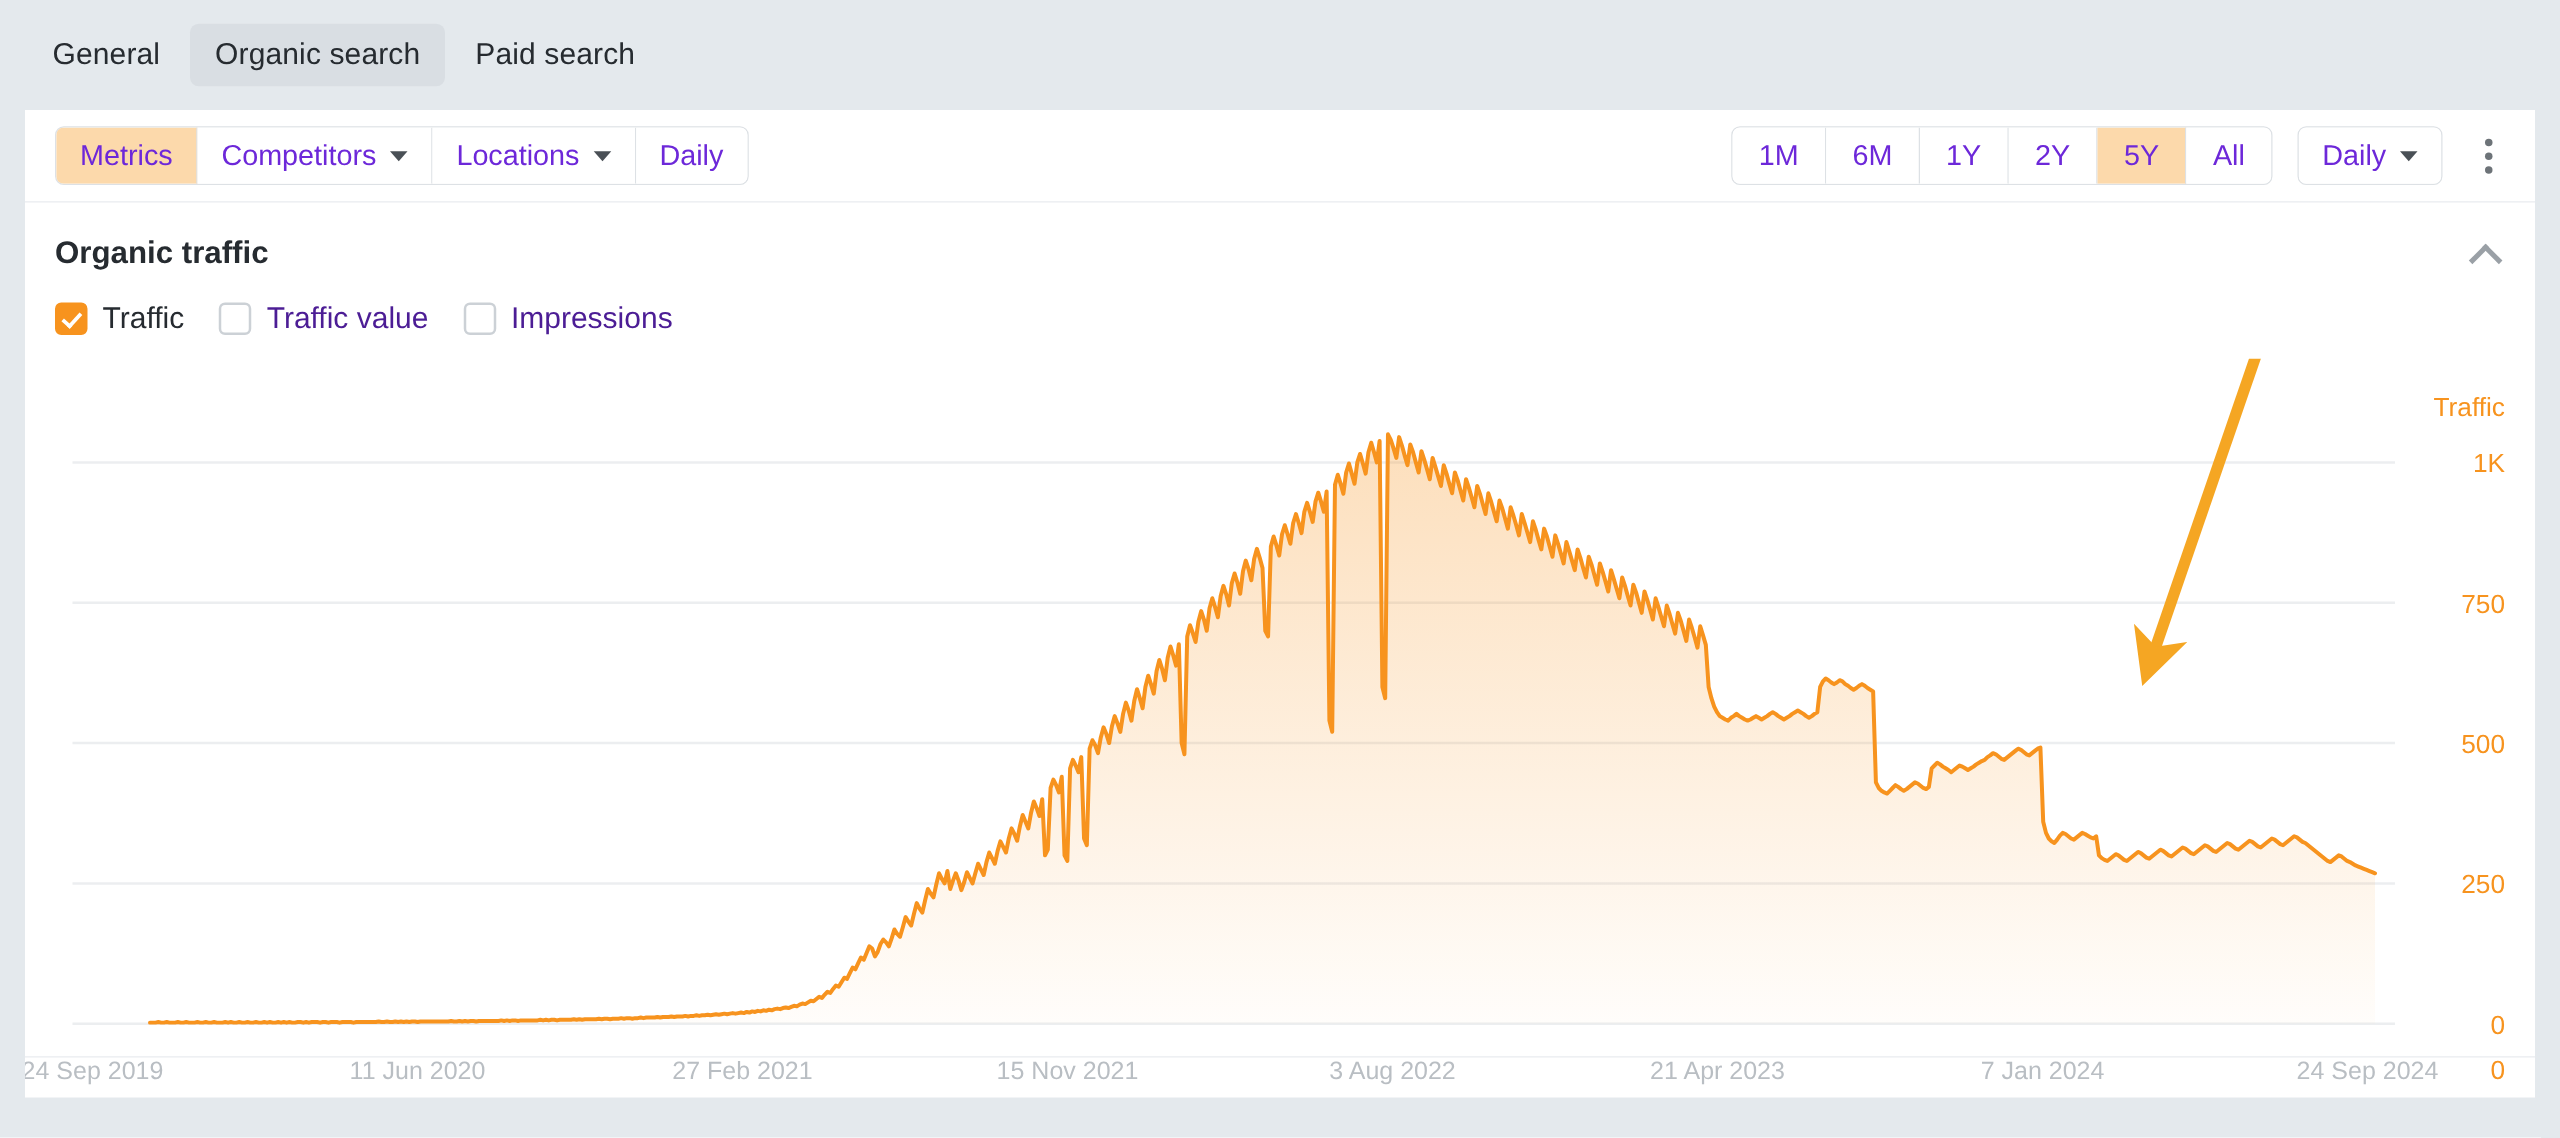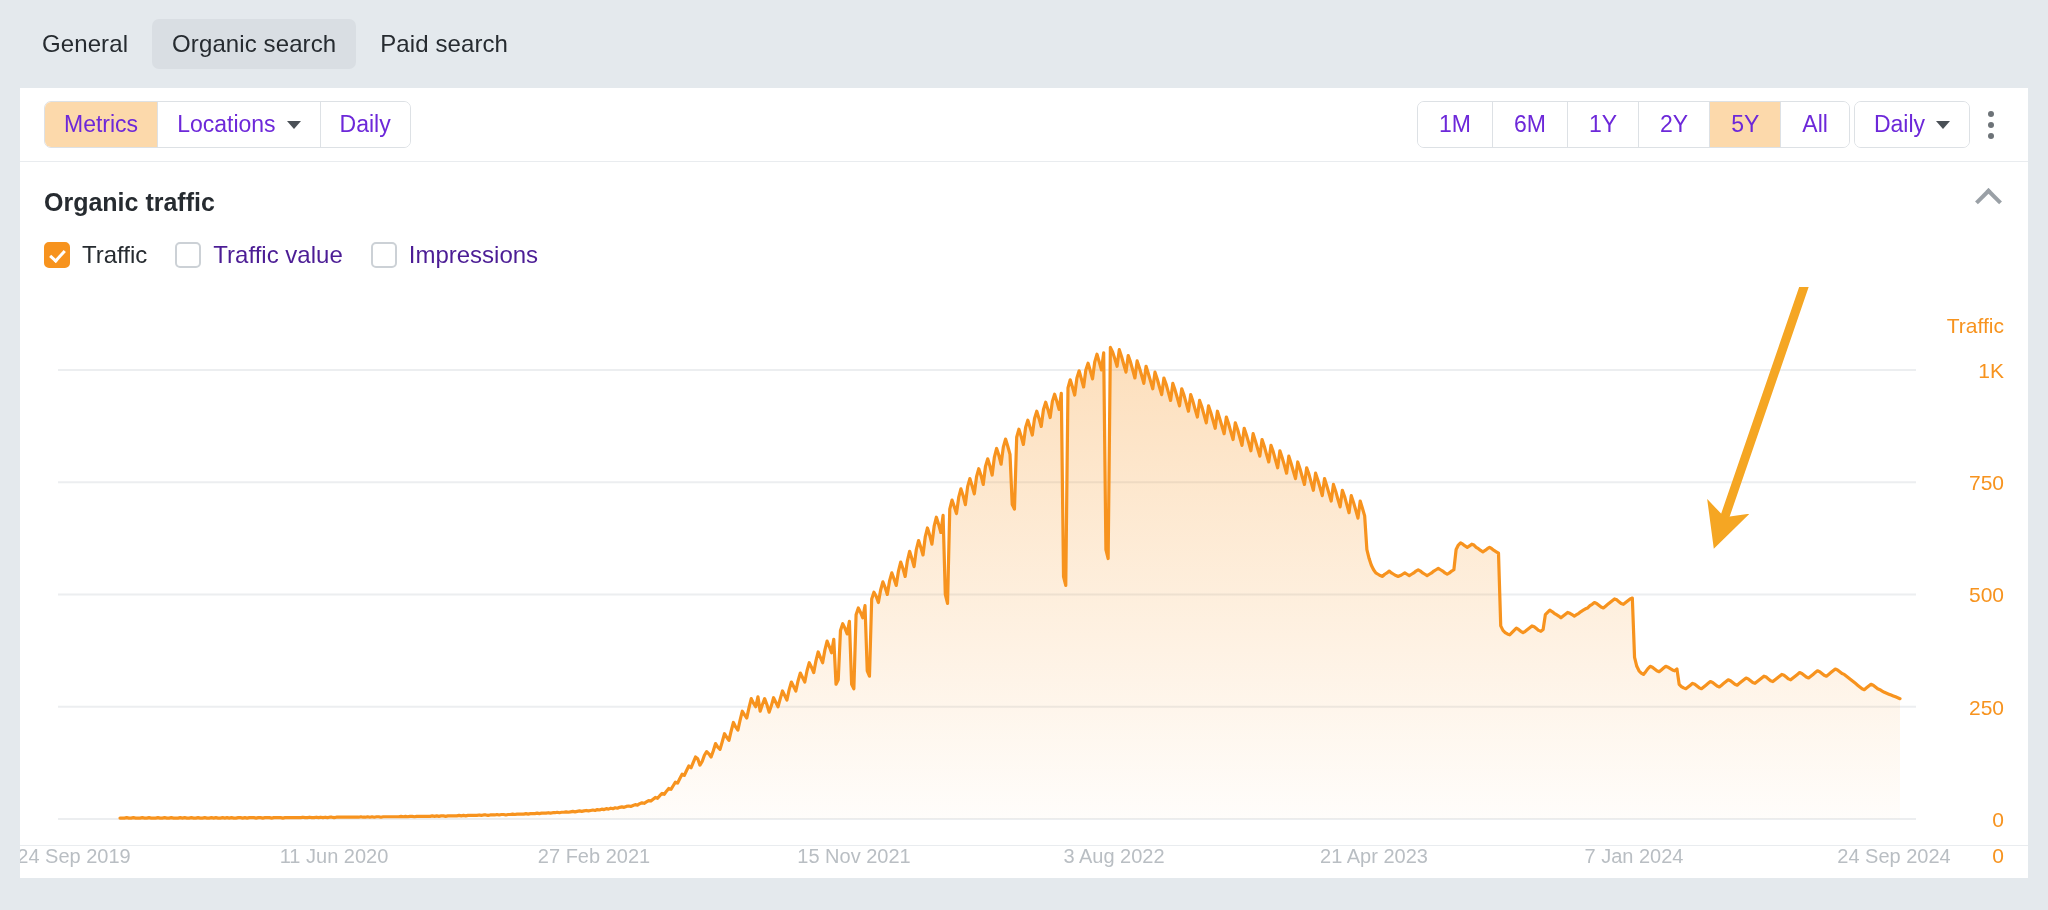--- a/index.html
+++ b/index.html
@@ -85,21 +85,21 @@
   .caret {
     width: 0; height: 0;
     border-left: 7px solid transparent;
     border-right: 7px solid transparent;
     border-top: 8px solid #4a5056;
     display: inline-block;
   }
   .toolbar-right {
     display: flex;
     align-items: center;
-    gap: 4px;
+    gap: 20px;
     text-align: right;
   }
   .range-group .gbtn { padding: 0 21px; }
   .kebab {
     width: 30px;
     height: 45px;
     display: flex;
     flex-direction: column;
     align-items: center;
     justify-content: center;
@@ -110,21 +110,21 @@
   .kebab i {
     width: 6px; height: 6px;
     border-radius: 50%;
     background: #6d7378;
     display: block;
   }
 
   
   .panel-head {
     display: flex;
-    align-items: flex-start;
+    align-items: center;
     justify-content: space-between;
     padding: 26px 26px 0 24px;
     gap: 28px;
   }
   .panel-title {
     font-size: 25px;
     font-weight: bold;
     color: #262b30;
   }
   .chev-up {
@@ -219,20 +219,24 @@
   <div class="tab active">Organic search</div>
   <div class="tab">Paid search</div>
 </div>
 
 <div class="card">
 
   <div class="toolbar">
     <div class="btn-group">
       <div class="gbtn active">
         <span>Metrics</span>
+      </div>
+      <div class="gbtn">
+        <span>Competitors</span>
+        <span class="caret"></span>
       </div>
       <div class="gbtn">
         <span>Locations</span>
         <span class="caret"></span>
       </div>
       <div class="gbtn">
         <span>Daily</span>
       </div>
     </div>
 

